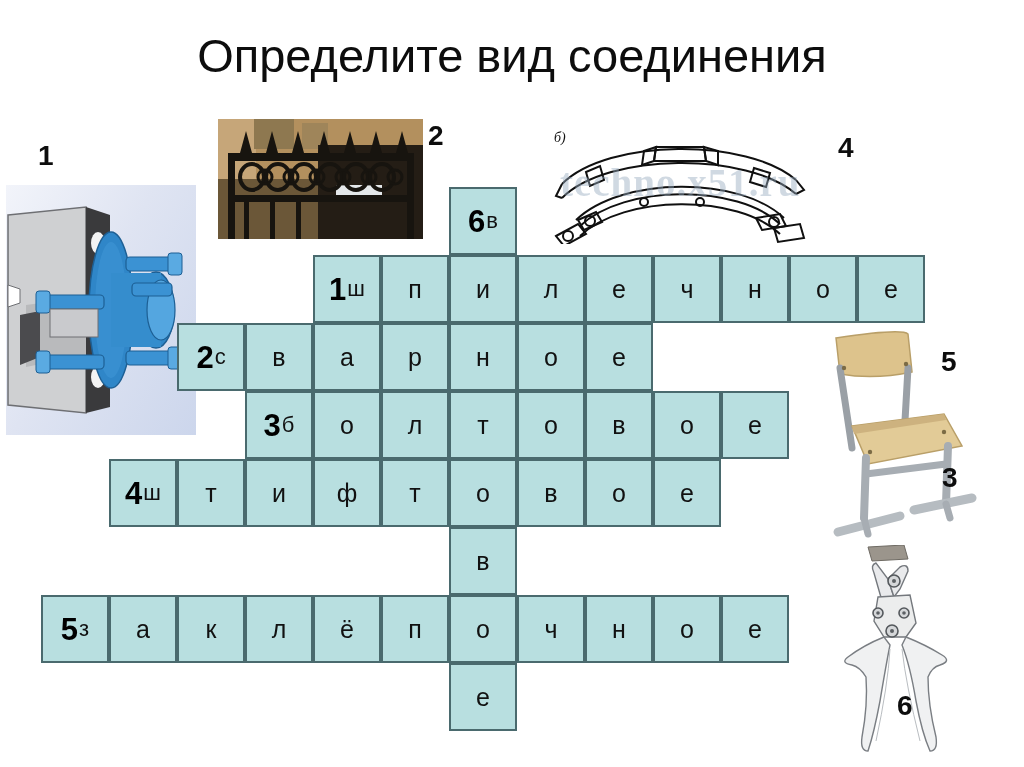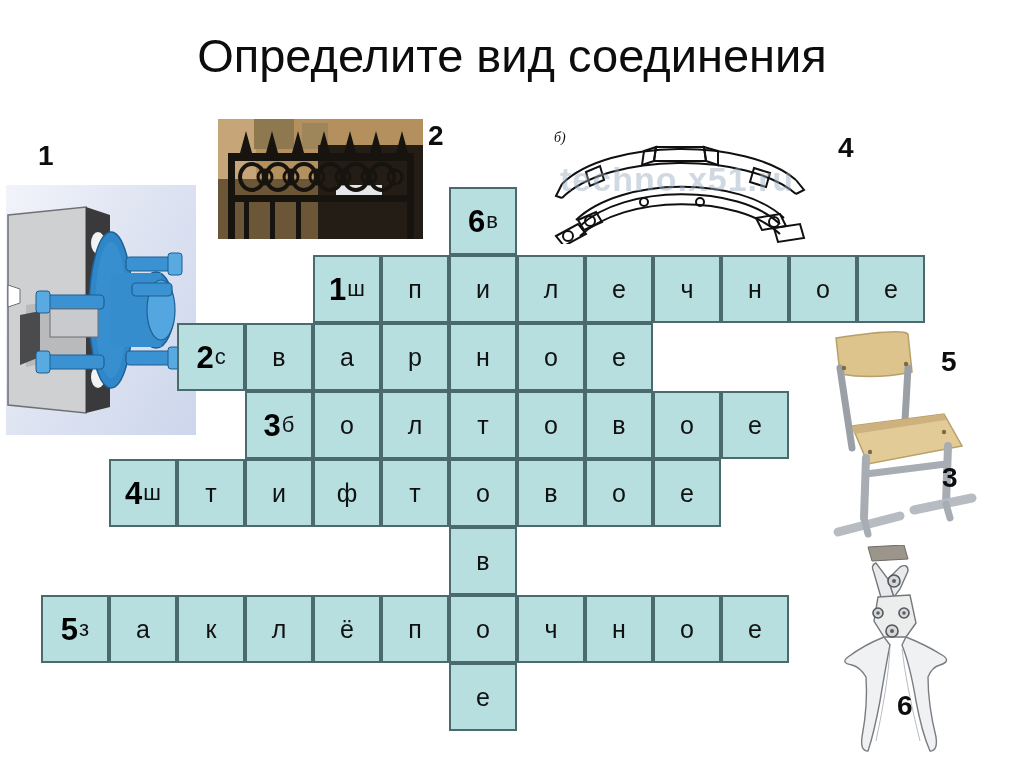--- a/index.html
+++ b/index.html
@@ -100,24 +100,24 @@
   
   #fig-drawing {
     left: 548px; top: 124px; width: 262px; height: 120px;
     background: #ffffff;
     overflow: hidden;
   }
   .watermark {
     position: absolute;
     left: 12px;
     top: 36px;
-    font-size: 34px;
+    font-size: 39px;
     font-weight: bold;
     color: rgba(150,170,190,0.45);
-    font-family: Liberation Sans, sans-serif;
+    font-family: Liberation Serif, serif;
     letter-spacing: 1px;
     pointer-events: none;
   }
   
   #fig-chair {
     left: 826px; top: 328px; width: 160px; height: 215px;
     background: #ffffff;
   }
   
   #fig-pliers {

